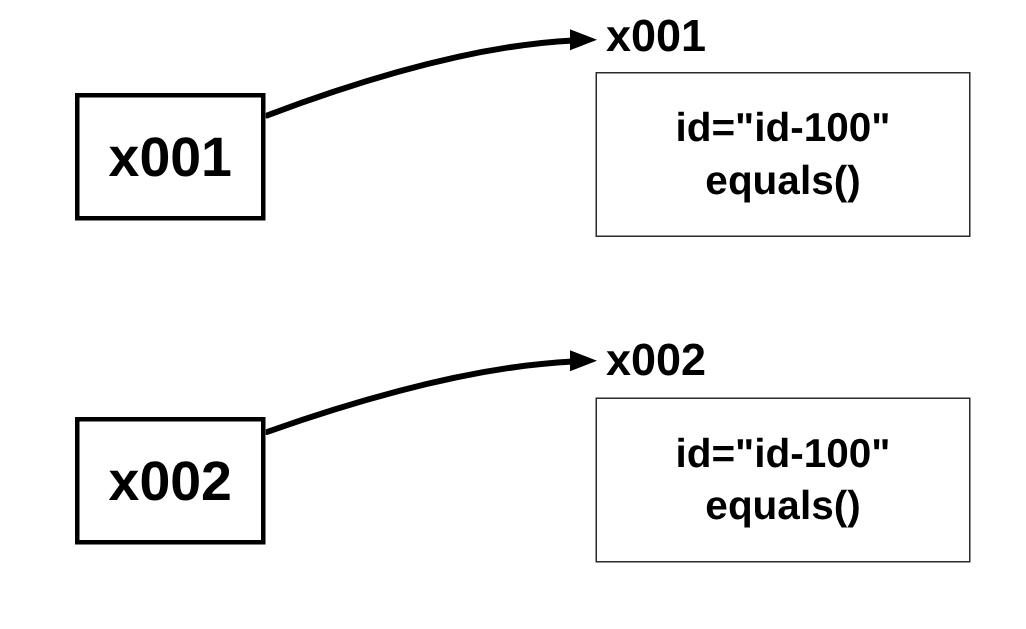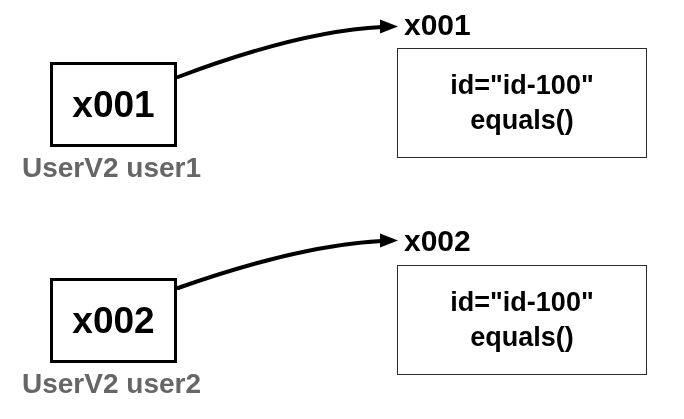--- a/index.html
+++ b/index.html
@@ -93,30 +93,28 @@
     </g>
     <g>
       <path d="M 178 288 Q 300 245 382 241" fill="none" stroke="#000000" stroke-width="4" stroke-linecap="round"></path>
       <polygon points="398,240.5 380,233.5 380,247.5" fill="#000000"></polygon>
     </g>
   </svg>
 
   <div class="var-box pos1">
     <span>x001</span>
   </div>
-  <div class="var-label pos1">UserV2 user1</div>
   <div class="obj-heading pos1">x001</div>
   <div class="obj-box pos1">
     <div>id="id-100"</div>
     <div>equals()</div>
   </div>
 
   <div class="var-box pos2">
     <span>x002</span>
   </div>
-  <div class="var-label pos2">UserV2 user2</div>
   <div class="obj-heading pos2">x002</div>
   <div class="obj-box pos2">
     <div>id="id-100"</div>
     <div>equals()</div>
   </div>
 
 </div>
 
 </body></html>

